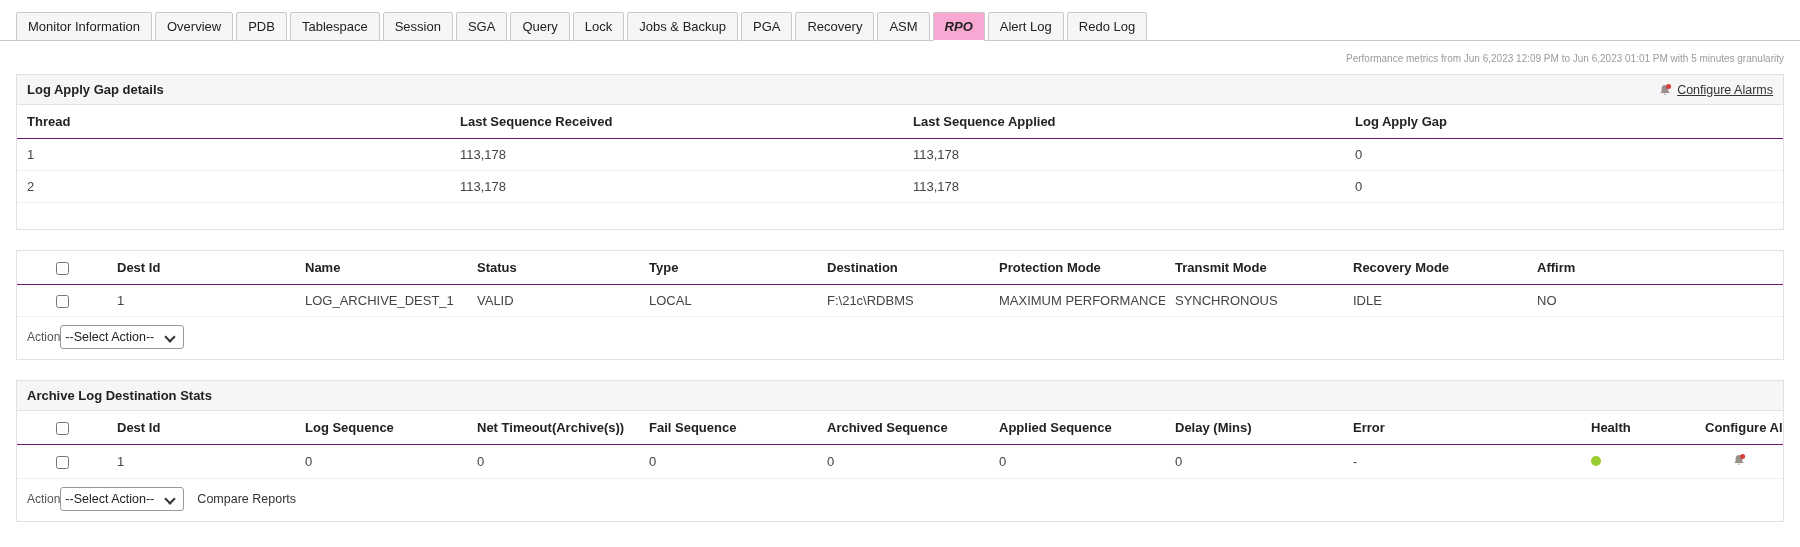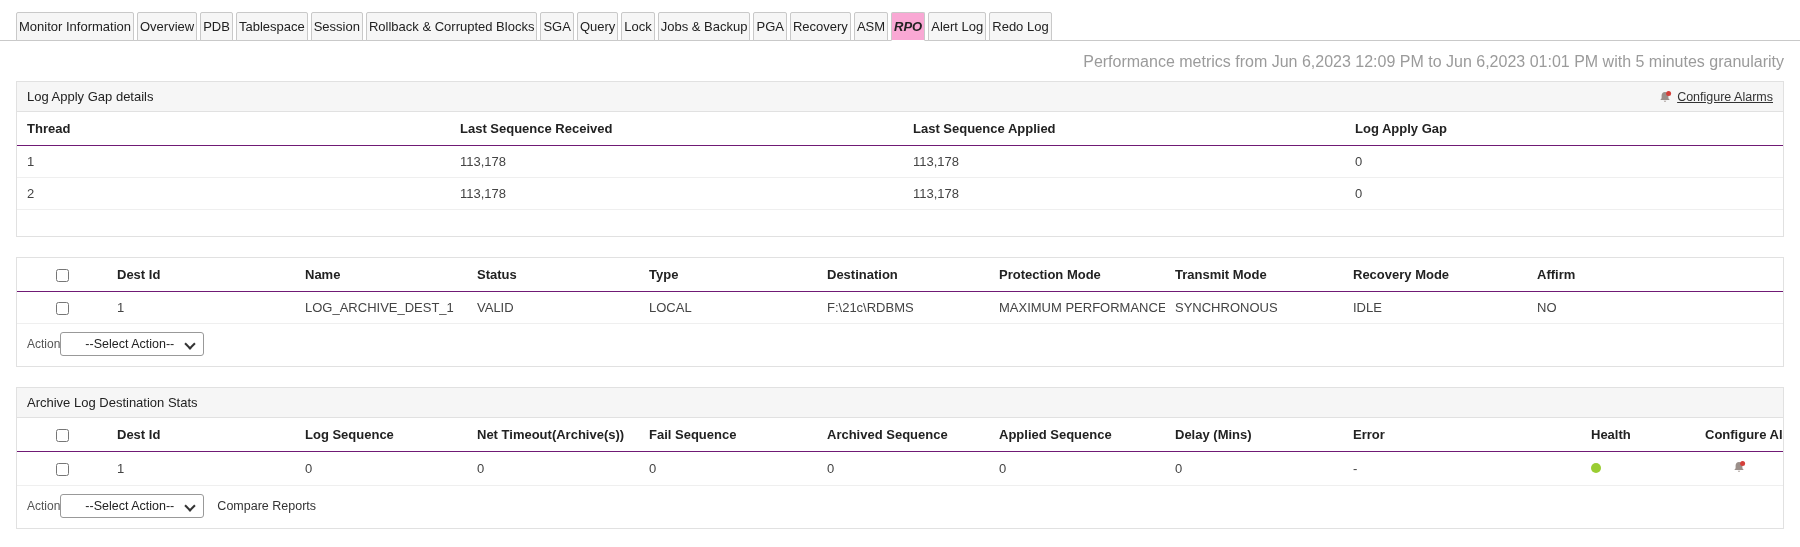--- a/index.html
+++ b/index.html
@@ -7,35 +7,35 @@
   body {
     width:1800px; height:547px; overflow:hidden;
     background:#fff; color:#333;
     font-family:"Liberation Sans", sans-serif; font-size:13px;
   }
 
   
   .tabs { display:flex; align-items:flex-end; padding:12px 16px 0; border-bottom:1px solid #c9c9c9; background:#fff; }
   .tab {
     border:1px solid #c9c9c9; background:#f6f6f6; color:#222;
-    padding:6px 2px; margin:0 3px -1px 0; white-space:nowrap;
+    padding:6px 11px; margin:0 3px -1px 0; white-space:nowrap;
     border-radius:2px 2px 0 0; font-size:13px; cursor:pointer;
   }
   .tab.active { background:#f9a8d4; font-weight:bold; border-bottom-color:#fff;font-style:italic; }
 
   
-  .perf-note { text-align:right; color:#9b9b9b; font-size:16px; padding:12px 16px 10px; }
+  .perf-note { text-align:right; color:#9b9b9b; font-size:10px; padding:12px 16px 10px; }
 
   
   .section { margin:0 16px 20px; border:1px solid #e1e1e1; background:#fff; }
   .section-header {
     display:flex; justify-content:space-between; align-items:center;
     background:#f6f6f6; border-bottom:1px solid #e1e1e1; padding:7px 10px;
   }
-  .section-title { font-weight:normal; font-size:13px; color:#222; }
+  .section-title { font-weight:bold; font-size:13px; color:#222; }
   .alarm-link { display:flex; align-items:center; gap:5px; color:#333; text-decoration:underline; font-size:12.5px; cursor:pointer; }
   .alarm-icon { display:inline-flex; width:14px; height:14px; }
 
   table { width:100%; border-collapse:collapse; table-layout:fixed; }
   th { font-weight:bold; text-align:left; padding:9px 10px; border-bottom:1px solid #701a75; font-size:13px; color:#222;
        overflow:hidden; white-space:nowrap; }
   td { padding:8px 10px; border-bottom:1px solid #efefef; font-size:13px; color:#444;
        overflow:hidden; white-space:nowrap; }
   .col-cb { text-align:center; }
   .col-cb input { width:13px; height:13px; margin:0; vertical-align:middle; cursor:pointer; }
@@ -50,34 +50,33 @@
   .action-label { font-size:12px; color:#555; }
   .select-wrap { position:relative; display:inline-block; }
   .select-wrap::after {
     content:""; position:absolute; right:10px; top:8px; width:6px; height:6px;
     border-right:2px solid #333; border-bottom:2px solid #333; transform:rotate(45deg); pointer-events:none;
   }
   select {
     appearance:none; -webkit-appearance:none; -moz-appearance:none;
     border:1px solid #999; border-radius:3px; background:#fff; color:#222;
     font-family:"Liberation Sans", sans-serif; font-size:12.5px;
-    padding:4px 28px 4px 24px; cursor:pointer;
+    padding:4px 28px 4px 4px; cursor:pointer;
   }
   .select-metric select { min-width:172px; }
 </style>
 </head>
 <body>
 
 <div class="tabs">
   <div class="tab">Monitor Information</div>
   <div class="tab">Overview</div>
   <div class="tab">PDB</div>
   <div class="tab">Tablespace</div>
   <div class="tab">Session</div>
-  <div class="tab">Rollback &amp; Corrupted Blocks</div>
   <div class="tab">SGA</div>
   <div class="tab">Query</div>
   <div class="tab">Lock</div>
   <div class="tab">Jobs &amp; Backup</div>
   <div class="tab">PGA</div>
   <div class="tab">Recovery</div>
   <div class="tab">ASM</div>
   <div class="tab active">RPO</div>
   <div class="tab">Alert Log</div>
   <div class="tab">Redo Log</div>

